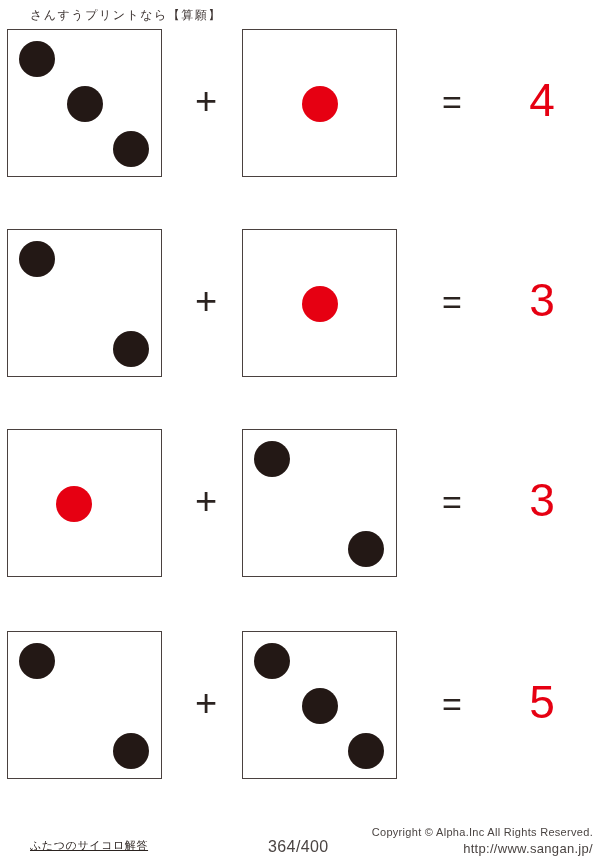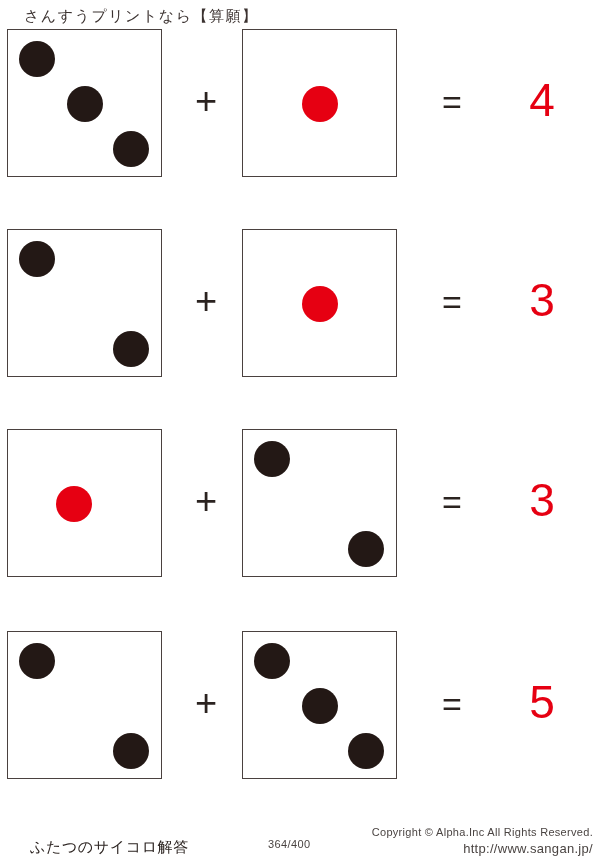--- a/index.html
+++ b/index.html
@@ -12,23 +12,23 @@
     height: 859px;
     position: relative;
     overflow: hidden;
     font-family: "Liberation Sans", sans-serif;
     color: #231815;
   }
 
   
   #header-title {
     position: absolute;
-    left: 24px;
+    left: 30px;
     top: 7px;
-    font-size: 15px;
+    font-size: 12px;
     letter-spacing: 1.5px;
     color: #3b3230;
     white-space: nowrap;
   }
 
   
   .problem-row {
     position: absolute;
     left: 0;
     width: 600px;
@@ -107,30 +107,31 @@
     position: absolute;
     left: 0;
     top: 820px;
     width: 600px;
     height: 39px;
   }
   #footer-worksheet-title {
     position: absolute;
     left: 30px;
     top: 18px;
-    font-size: 15px;
+    font-size: 11px;
     letter-spacing: 0.6px;
     color: #2b2320;
     white-space: nowrap;
+    text-decoration: underline;
   }
   #footer-page-number {
     position: absolute;
     left: 268px;
     top: 18px;
-    font-size: 11px;
+    font-size: 16px;
     letter-spacing: 0.4px;
     color: #4a4442;
     white-space: nowrap;
   }
   #footer-copyright {
     position: absolute;
     right: 7px;
     top: 6px;
     font-size: 11px;
     letter-spacing: 0.3px;

